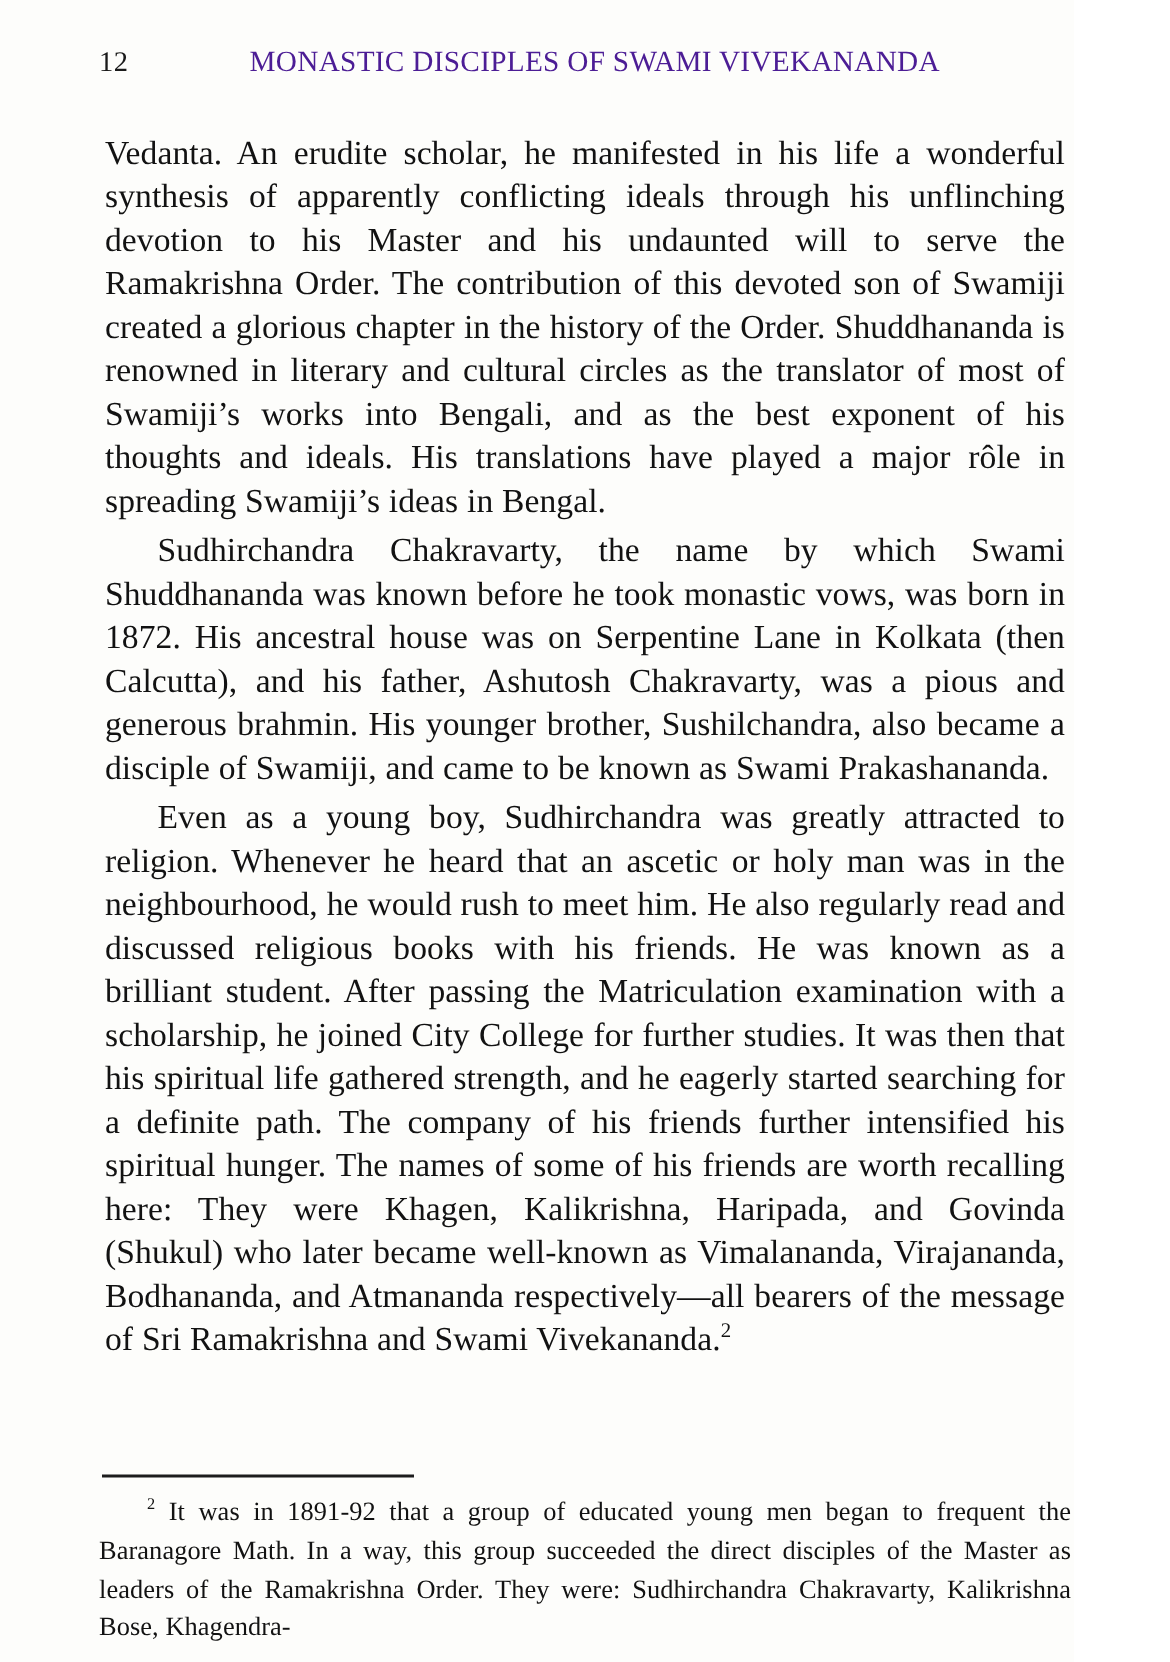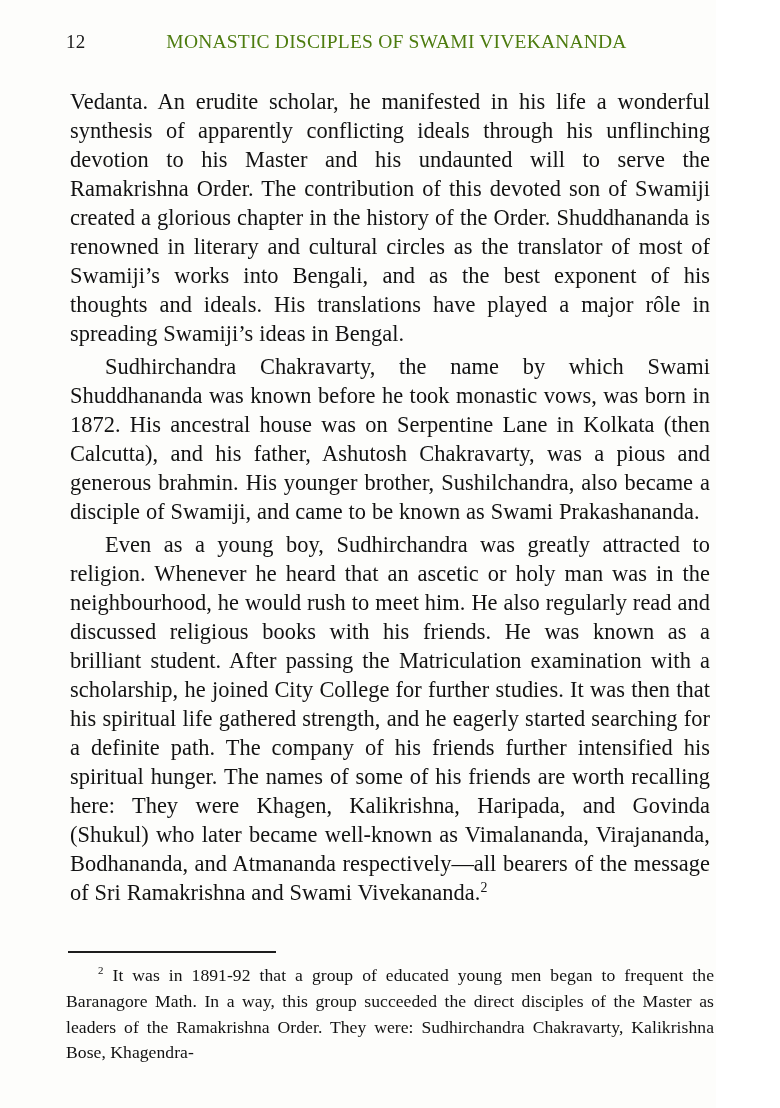--- a/index.html
+++ b/index.html
@@ -40,21 +40,21 @@
     line-height: 24px;
   }
   .head-title {
     position: absolute;
     left: 0;
     top: 0;
     width: 647px;
     text-align: center;
     font-size: 19.5px;
     letter-spacing: 0.2px;
-    color: #4d7c0f;
+    color: #4c1d95;
     line-height: 24px;
     white-space: nowrap;
     padding-left: 14px;
     box-sizing: border-box;
   }
 
   
   .body-block {
     position: absolute;
     left: 66px;
@@ -83,21 +83,21 @@
   sup.fn-ref {
     font-size: 0.62em;
     vertical-align: super;
     line-height: 0;
   }
 
   
   .footnote-area {
     position: absolute;
     left: 66px;
-    top: 951px;
+    top: 983px;
     width: 648px;
   }
   .footnote-rule {
     width: 208px;
     height: 2px;
     background: #1d1d1d;
     margin: 0 0 10px 2px;
   }
   p.footnote {
     margin: 0;

